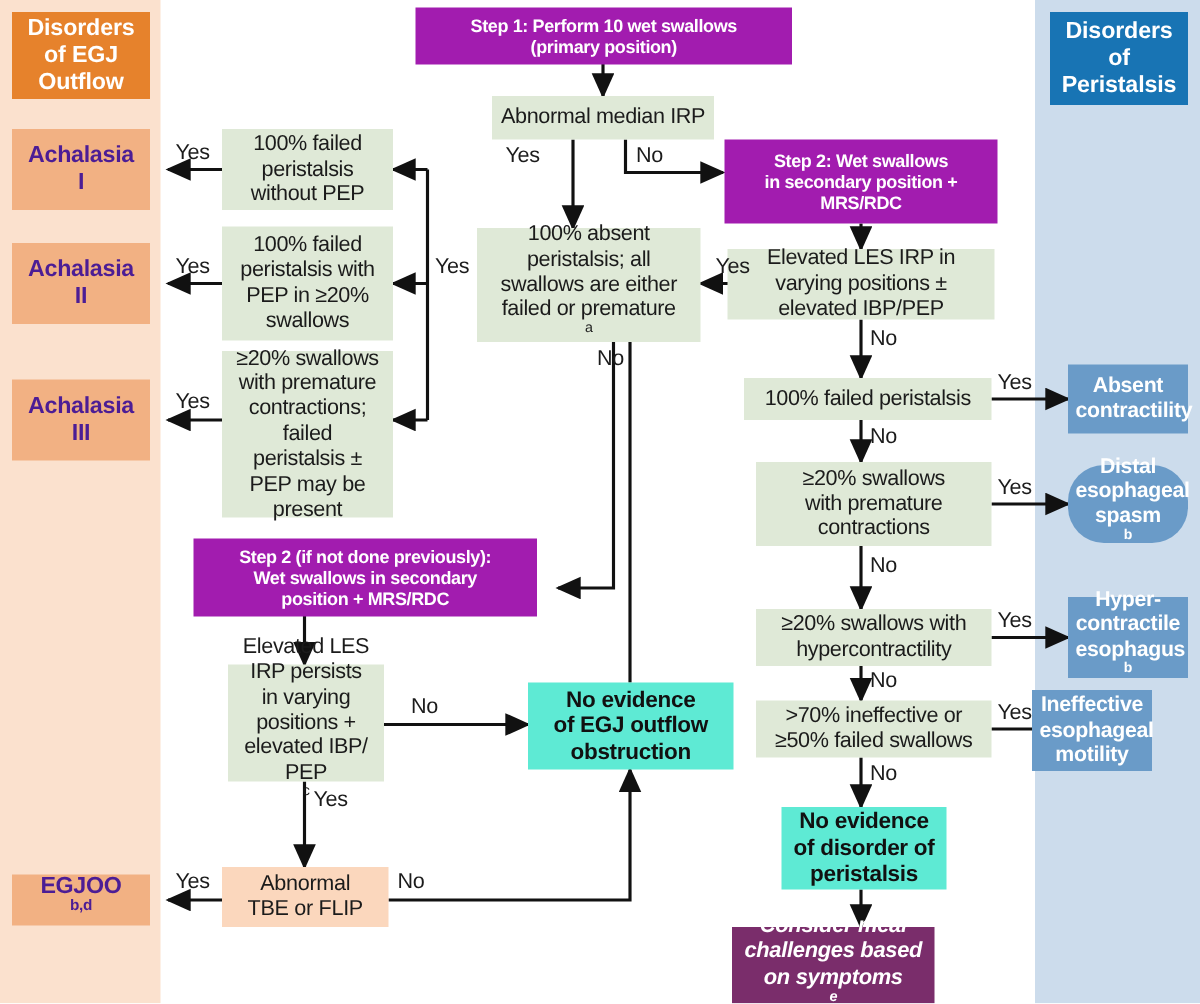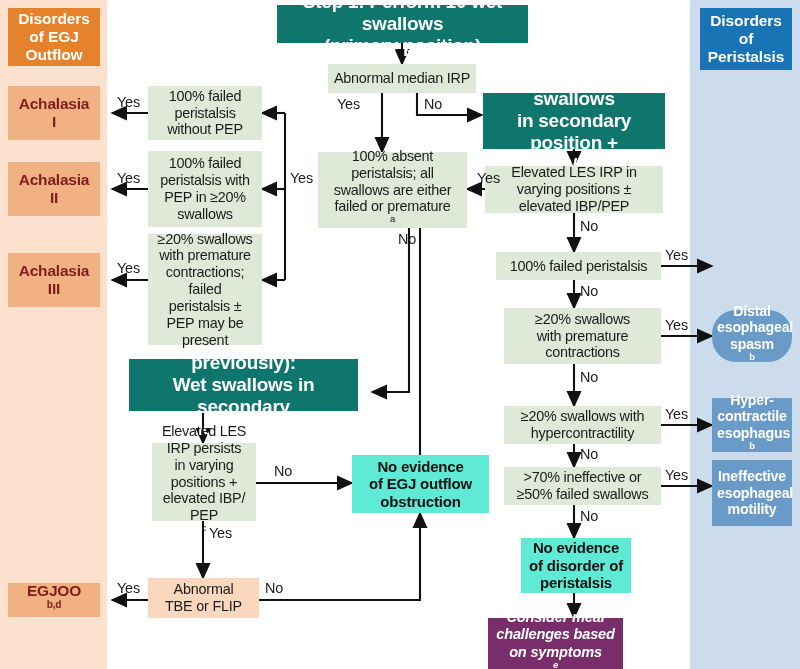--- a/index.html
+++ b/index.html
@@ -40,44 +40,44 @@
 
   .cat-orange {
     background: #e6822c;
     color: #ffffff;
     font-weight: bold;
     font-size: 15.5px;
     letter-spacing: -0.1px;
   }
   .out-orange {
     background: #f2b183;
-    color: #7f1d1d;
+    color: #4c1d95;
     font-weight: bold;
     font-size: 15.5px;
     letter-spacing: -0.2px;
   }
   .cat-blue {
     background: #1874b4;
     color: #ffffff;
     font-weight: bold;
     font-size: 15.5px;
     letter-spacing: -0.1px;
   }
   .out-blue {
     background: #6a9bc8;
     color: #ffffff;
     font-weight: bold;
     font-size: 14.2px;
     letter-spacing: -0.2px;
   }
   .step-purple {
-    background: #0f766e;
-    color: #ffffff;
-    font-weight: bold;
-    font-size: 19px;
+    background: #a21caf;
+    color: #ffffff;
+    font-weight: bold;
+    font-size: 12px;
     letter-spacing: -0.25px;
   }
   .final-purple {
     background: #7a2d6b;
     color: #ffffff;
     font-style: italic;
     font-weight: bold;
     font-size: 14.6px;
     letter-spacing: -0.2px;
   }
@@ -205,34 +205,38 @@
   <div class="node out-orange" style="left:8px; top:583px; width:92px; height:34px;">
     <span><span>EGJOO</span><sup>b,d</sup></span>
   </div>
 
   <div class="node cat-blue" style="left:700px; top:8px; width:92px; height:62px;">
     <span>Disorders
 of
 Peristalsis</span>
   </div>
 
+  <div class="node out-blue" style="left:712px; top:243px; width:80px; height:46px;">
+    <span>Absent
+contractility</span>
+  </div>
 
   <div class="node out-blue" style="left:712px; top:310px; width:80px; height:52px;border-radius:24px;">
     <span><span>Distal
 esophageal
 spasm</span><sup>b</sup></span>
   </div>
 
   <div class="node out-blue" style="left:712px; top:398px; width:80px; height:54px;">
     <span><span>Hyper-
 contractile
 esophagus</span><sup>b</sup></span>
   </div>
 
-  <div class="node out-blue" style="left:712px; top:460px; width:80px; height:66px;">
+  <div class="node out-blue" style="left:688px; top:460px; width:80px; height:54px;">
     <span>Ineffective
 esophageal
 motility</span>
   </div>
 
   <div class="node step-purple" style="left:277px; top:5px; width:251px; height:38px;">
     <span>Step 1: Perform 10 wet swallows
 (primary position)</span>
   </div>
 

